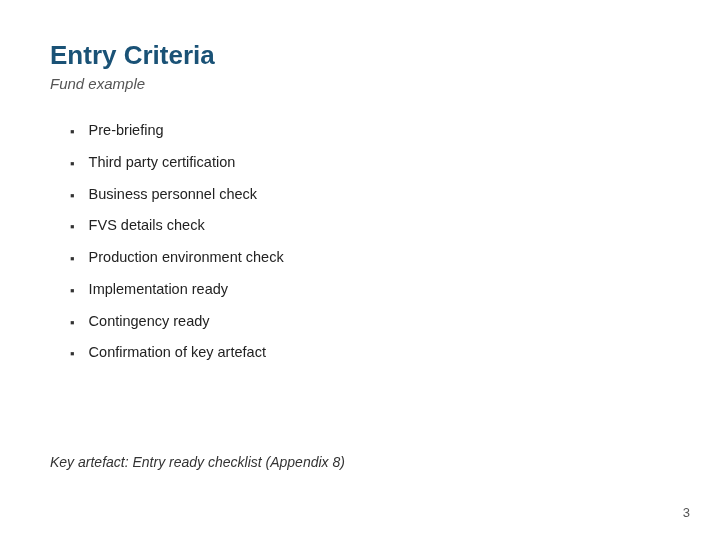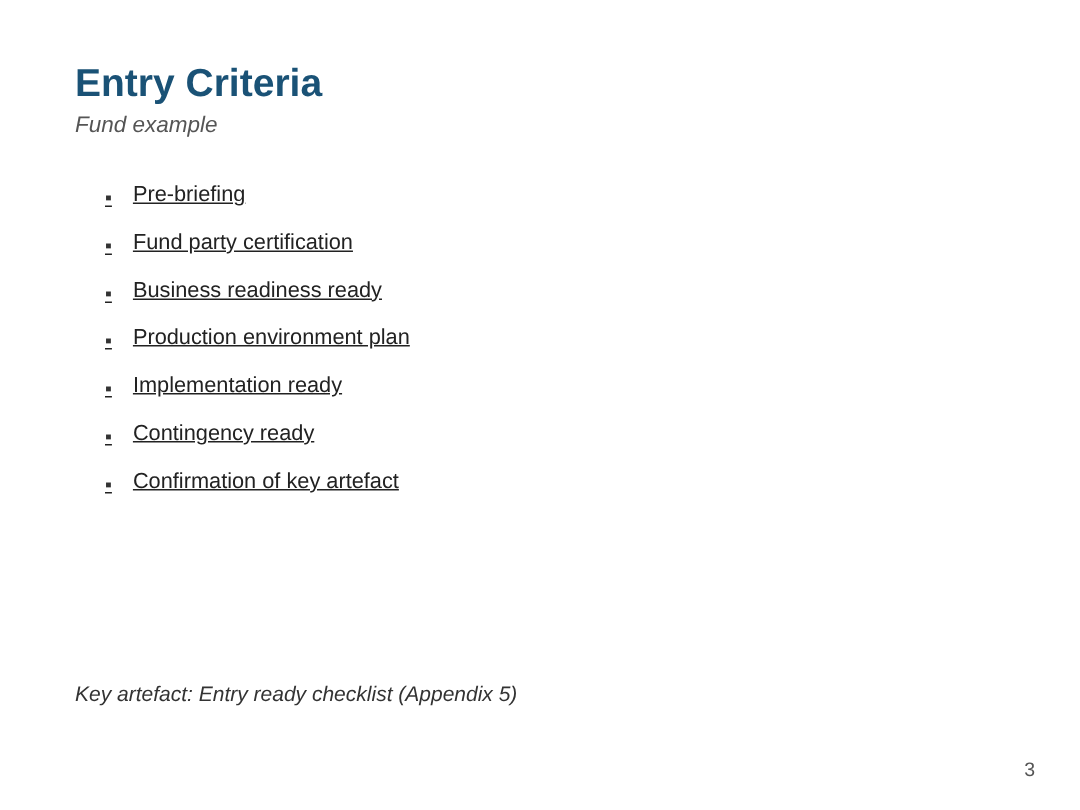--- a/index.html
+++ b/index.html
@@ -46,21 +46,20 @@
       margin-left: 20px;
     }
 
     .bullet-list li {
       display: flex;
       align-items: flex-start;
       font-size: 14.5px;
       color: #222222;
       margin-bottom: 10px;
       line-height: 1.5;
-      text-decoration: underline;
     }
 
     .bullet-list li::before {
       content: "▪";
       color: #333333;
       font-size: 13px;
       margin-right: 14px;
       margin-top: 2px;
       flex-shrink: 0;
     }
@@ -85,24 +84,25 @@
 </head>
 <body>
 
 <div class="slide">
 
   <h1 class="title">Entry Criteria</h1>
   <p class="subtitle">Fund example</p>
 
   <ul class="bullet-list">
   <li>Pre-briefing</li>
-      <li>Fund party certification</li>
-      <li>Business readiness ready</li>
-      <li>Production environment plan</li>
+      <li>Third party certification</li>
+      <li>Business personnel check</li>
+      <li>FVS details check</li>
+      <li>Production environment check</li>
       <li>Implementation ready</li>
       <li>Contingency ready</li>
       <li>Confirmation of key artefact</li>
     </ul>
 
-  <p class="key-artefact">Key artefact:  Entry ready checklist (Appendix 5)</p>
+  <p class="key-artefact">Key artefact:  Entry ready checklist (Appendix 8)</p>
   <span class="page-number">3</span>
 
 </div>
 
 </body></html>

